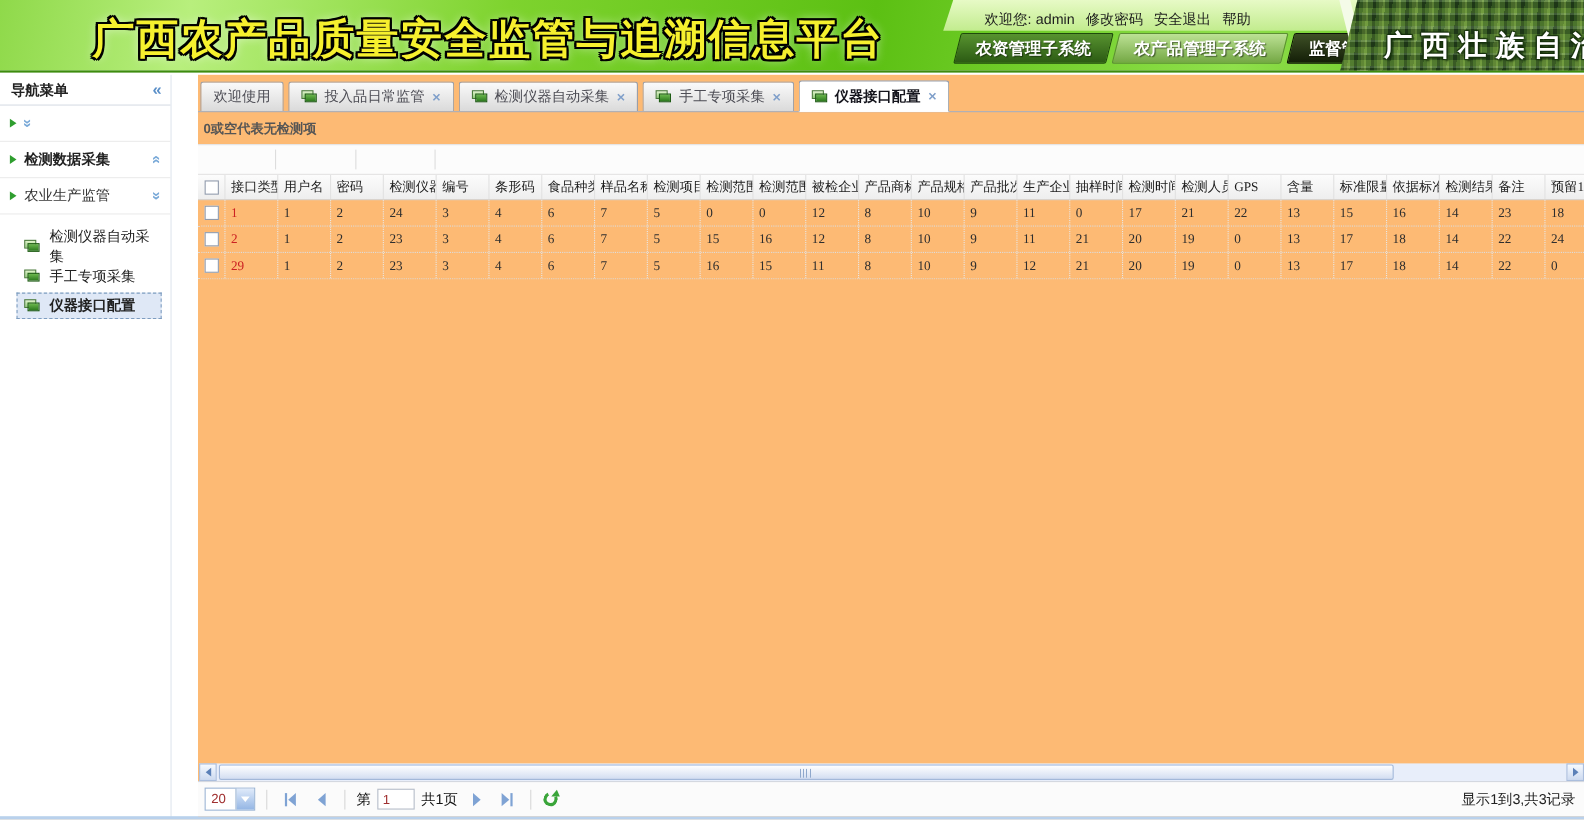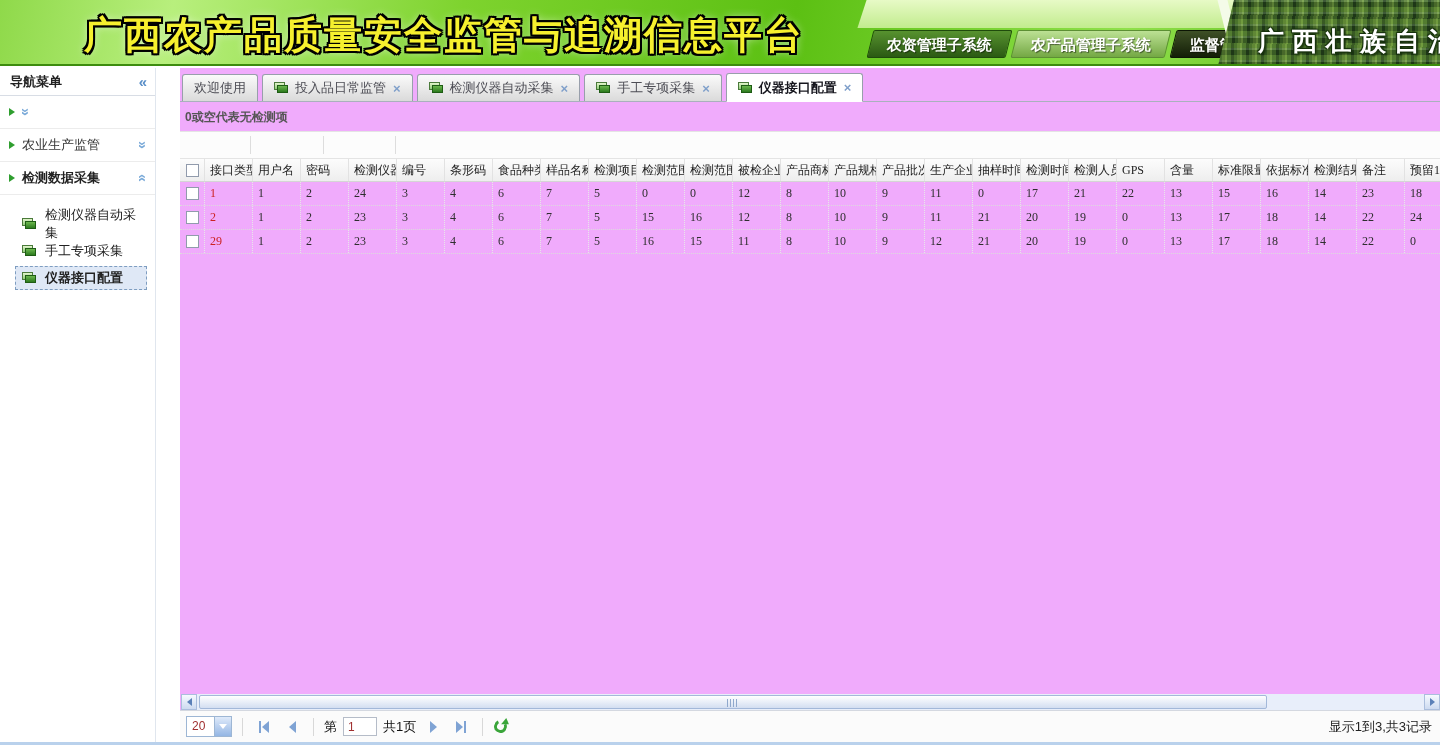--- a/index.html
+++ b/index.html
@@ -53,21 +53,21 @@
     padding:0 6px; border:1px solid transparent; cursor:pointer; color:#222; font-size:13px; }
   .side-child.selected { background:#dfe8f6; border:1px dashed #7e9dc0; font-weight:bold; }
   .ficon { position:relative; width:16px; height:14px; flex:none; }
   .ficon i { position:absolute; display:block; width:11px; height:8px; }
   .ficon i:first-child { left:0; top:1px; background:linear-gradient(180deg,#e2f4cc,#93cd7c); border:1px solid #4a7a3a; }
   .ficon i:last-child { left:3px; top:4px; background:linear-gradient(180deg,#6cb84e,#2c7a1e); border:1px solid #1e5c14; }
   .side-bottom { position:absolute; left:0; right:0; bottom:0; border-top:1px solid #e2e2e2; background:#fff; }
   .bottom-bar { position:absolute; left:0; right:0; bottom:0; height:3px; background:#b9d1ec; }
 
   
-  .main { position:absolute; left:180px; top:68px; right:0; bottom:3px; background:#f0abfc; overflow:hidden; }
+  .main { position:absolute; left:180px; top:68px; right:0; bottom:3px; background:#fdba74; overflow:hidden; }
   .tabbar { position:relative; height:29px; margin-top:5px; padding-left:2px; border-bottom:1px solid #a9b0bd; display:flex; align-items:flex-end; }
   .tab { height:27px; display:flex; align-items:center; gap:5px; padding:0 11px;
     background:linear-gradient(180deg,#fafafa,#dadada); border:1px solid #989fab; border-bottom:none;
     border-radius:3px 3px 0 0; margin-right:4px; color:#4d4d55; font-size:13px; cursor:pointer; white-space:nowrap; }
   .tab.active { background:#fff; height:29px; margin-bottom:-1px; border-bottom:1px solid #fff;
     font-weight:bold; color:#15151d; }
   .tab .close { color:#7f9fca; font-size:13px; font-weight:bold; margin-left:2px; cursor:pointer; }
   .notice { margin:7px 0 5px 5px; font-weight:bold; font-size:12px; color:#555; }
   .toolbar { height:28px; border-top:1px solid #e4e4e4; border-bottom:1px solid #e4e4e4;
     background:#fcfcfc; display:flex; align-items:center; padding-left:6px; gap:2px; }
@@ -133,20 +133,23 @@
   .refresh::after { content:""; position:absolute; right:-1px; top:0; width:0; height:0;
     border-left:6px solid #3aa53a; border-top:3px solid transparent; border-bottom:5px solid transparent; transform:rotate(40deg); }
   .recinfo { margin-left:auto; color:#222; font-size:13px; }
 </style>
 </head>
 <body>
 
 <div class="banner">
   <div class="welcome-strip"></div>
   <div class="banner-title">广西农产品质量安全监管与追溯信息平台</div>
+  <div class="welcome">
+    <span>欢迎您:</span><span class="uname">admin</span><span id="welcome-links"><a>修改密码</a><a>安全退出</a><a>帮助</a></span>
+  </div>
   <div class="sys-tabs" id="sys-tabs">
       <div class="sys-tab t0"><span>农资管理子系统</span></div>
       <div class="sys-tab t1"><span>农产品管理子系统</span></div>
       <div class="sys-tab t2"><span>监督管理</span></div>
     </div>
   <div class="wheat-sep"></div>
   <div class="wheat">
     <div class="region-label">广西壮族自治区</div>
   </div>
 </div>
@@ -154,29 +157,29 @@
 <div class="sidebar">
   <div class="side-header">
     <span class="htitle">导航菜单</span>
     <span class="collapse-icon">«</span>
   </div>
   <div id="side-groups">
       <div class="side-group">
         <i class="tri-green"></i>
         <span class="chev">»</span>
       </div>
+      <div class="side-group expanded">
+        <i class="tri-green"></i>
+        <span class="glabel">检测数据采集</span>
+        <span class="chev">«</span>
+      </div>
       <div class="side-group">
         <i class="tri-green"></i>
         <span class="glabel">农业生产监管</span>
         <span class="chev">»</span>
-      </div>
-      <div class="side-group expanded">
-        <i class="tri-green"></i>
-        <span class="glabel">检测数据采集</span>
-        <span class="chev">«</span>
       </div>
       <div class="side-children">
         <div class="side-child">
           <span class="ficon">
             <i></i>
             <i></i>
           </span>
           <span>检测仪器自动采集</span>
         </div>
         <div class="side-child">

